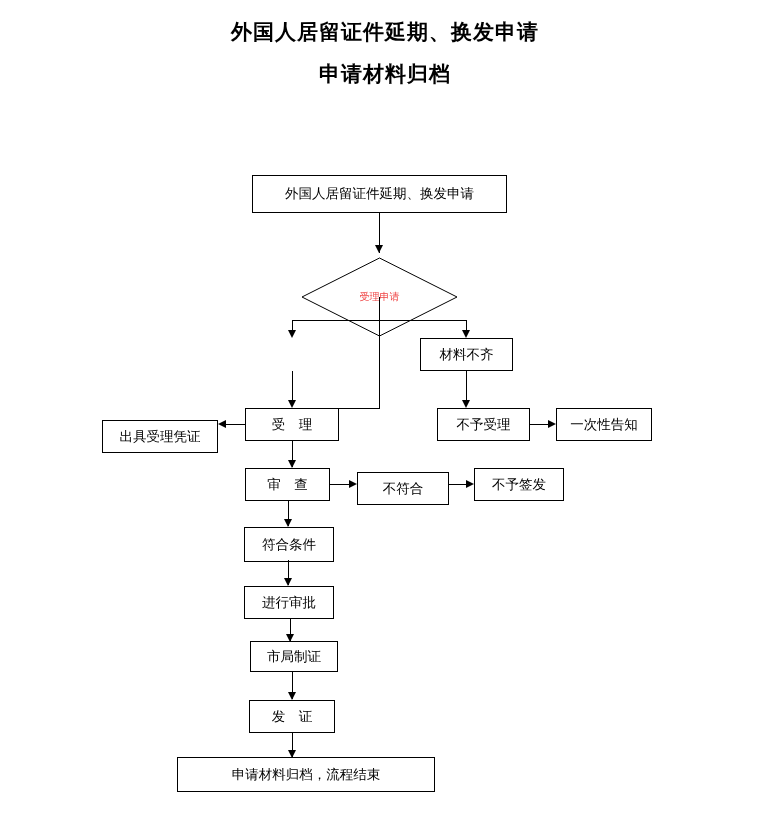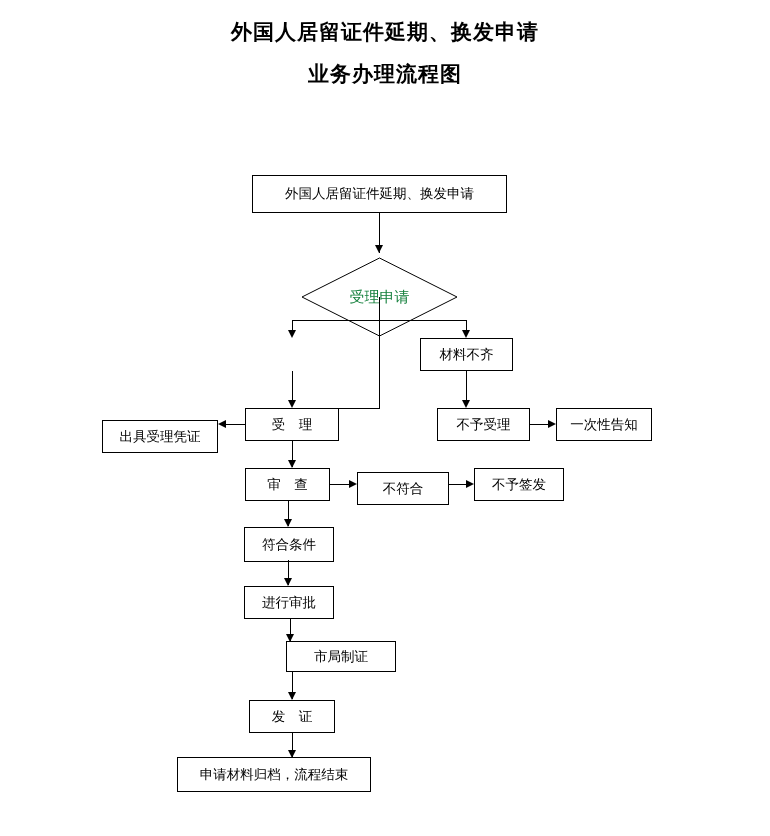--- a/index.html
+++ b/index.html
@@ -52,22 +52,22 @@
   }
   .diamond-label {
     position: absolute;
     left: 0;
     top: 0;
     width: 100%;
     height: 100%;
     display: flex;
     align-items: center;
     justify-content: center;
-    font-size: 15px;
-    color: #15803d;
+    font-size: 10px;
+    color: #ef4444;
     white-space: nowrap;
   }
   .line {
     position: absolute;
     background: #000;
   }
   .vline { width: 1px; }
   .hline { height: 1px; }
   .arrow-down {
     position: absolute;
@@ -90,21 +90,21 @@
     border-bottom: 4.5px solid transparent;
     border-left: 8px solid #000;
   }
 </style>
 </head>
 <body>
 
 <div id="page">
 
   <div class="title" id="title-line1">外国人居留证件延期、换发申请</div>
-  <div class="title" id="title-line2">业务办理流程图</div>
+  <div class="title" id="title-line2">申请材料归档</div>
 
   <div class="node" style="left:252px; top:175px; width:255px; height:38px;">外国人居留证件延期、换发申请</div>
 
   <div class="line vline" style="left:379px; top:213px; height:40px;"></div>
   <div class="arrow-down" style="left:375px; top:245px;"></div>
 
   <div class="diamond-wrap" style="left:301px; top:257px; width:157px; height:80px;">
     <svg width="157" height="80" viewBox="0 0 157 80">
       <polygon points="78.5,1 156,40 78.5,79 1,40" fill="#ffffff" stroke="#000000" stroke-width="1"></polygon>
     </svg>
@@ -167,25 +167,25 @@
   <div class="node" style="left:244px; top:527px; width:90px; height:35px;">符合条件</div>
 
   <div class="line vline" style="left:288px; top:560px; height:25px;"></div>
   <div class="arrow-down" style="left:284px; top:578px;"></div>
 
   <div class="node" style="left:244px; top:586px; width:90px; height:33px;">进行审批</div>
 
   <div class="line vline" style="left:290px; top:619px; height:22px;"></div>
   <div class="arrow-down" style="left:286px; top:634px;"></div>
 
-  <div class="node" style="left:250px; top:641px; width:110px; height:31px;margin-left:36px;">市局制证</div>
+  <div class="node" style="left:250px; top:641px; width:88px; height:31px;">市局制证</div>
 
   <div class="line vline" style="left:292px; top:672px; height:27px;"></div>
   <div class="arrow-down" style="left:288px; top:692px;"></div>
 
   <div class="node" style="left:249px; top:700px; width:86px; height:33px;">发　证</div>
 
   <div class="line vline" style="left:292px; top:733px; height:24px;"></div>
   <div class="arrow-down" style="left:288px; top:750px;"></div>
 
-  <div class="node" style="left:177px; top:757px; width:194px; height:35px;">申请材料归档，流程结束</div>
+  <div class="node" style="left:177px; top:757px; width:258px; height:35px;">申请材料归档，流程结束</div>
 
 </div>
 
 </body></html>

